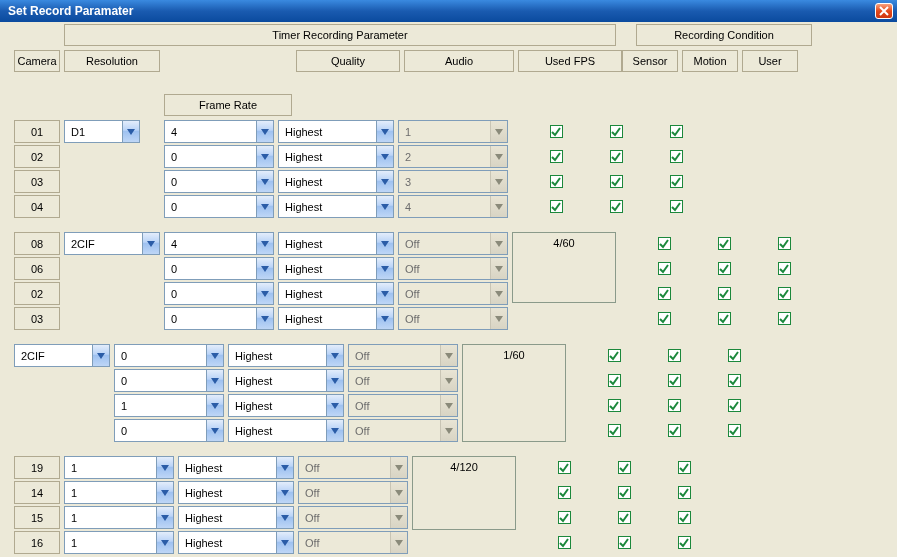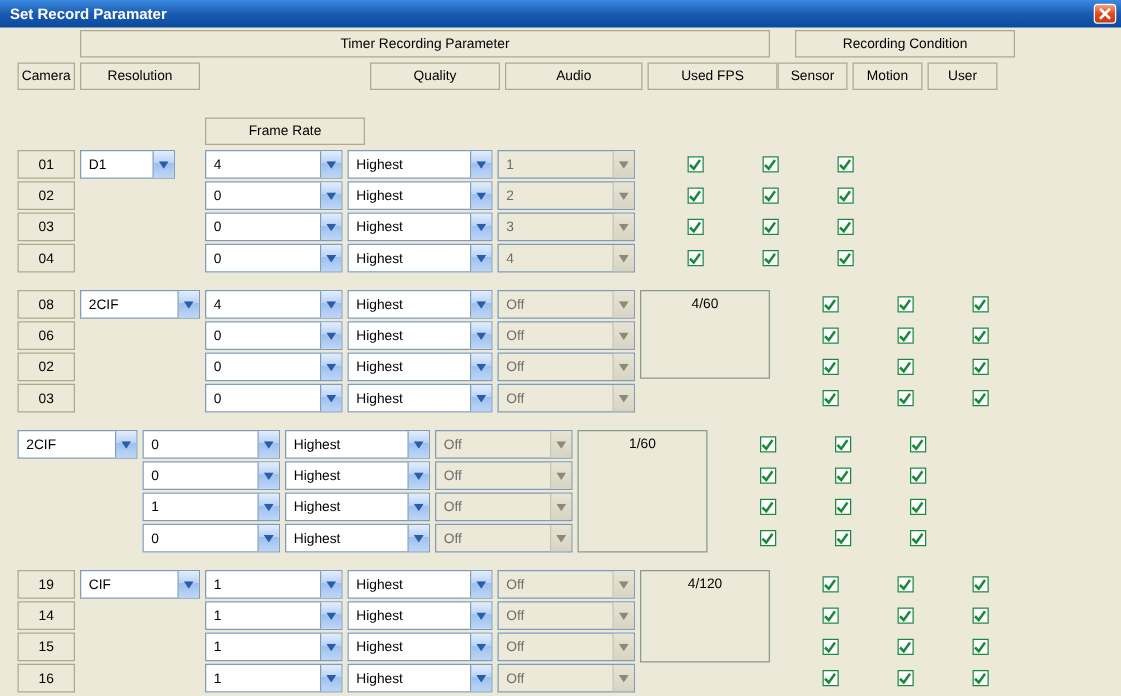--- a/index.html
+++ b/index.html
@@ -852,33 +852,20 @@
       </div>
       <div style="display:flex; gap:20px; margin-bottom:14px;">
         <div style="display:flex; gap:4px;">
           <div class="col-stack">
             <div class="cam-label">19</div>
             <div class="cam-label">14</div>
             <div class="cam-label">15</div>
             <div class="cam-label">16</div>
           </div>
           <div class="col-stack">
-            <div class="combo " style="width:96px">
-              <div class="combo-text">CIF</div>
-              <div class="combo-btn">
-                <svg viewBox="0 0 8 6">
-                  <path d="M0 0 L8 0 L4 6 Z" fill="#2a5ca7"></path>
-                </svg>
-              </div>
-            </div>
-            <div style="height:23px;width:96px"></div>
-            <div style="height:23px;width:96px"></div>
-            <div style="height:23px;width:96px"></div>
-          </div>
-          <div class="col-stack">
             <div class="combo " style="width:110px">
               <div class="combo-text">1</div>
               <div class="combo-btn">
                 <svg viewBox="0 0 8 6">
                   <path d="M0 0 L8 0 L4 6 Z" fill="#2a5ca7"></path>
                 </svg>
               </div>
             </div>
             <div class="combo " style="width:110px">
               <div class="combo-text">1</div>

